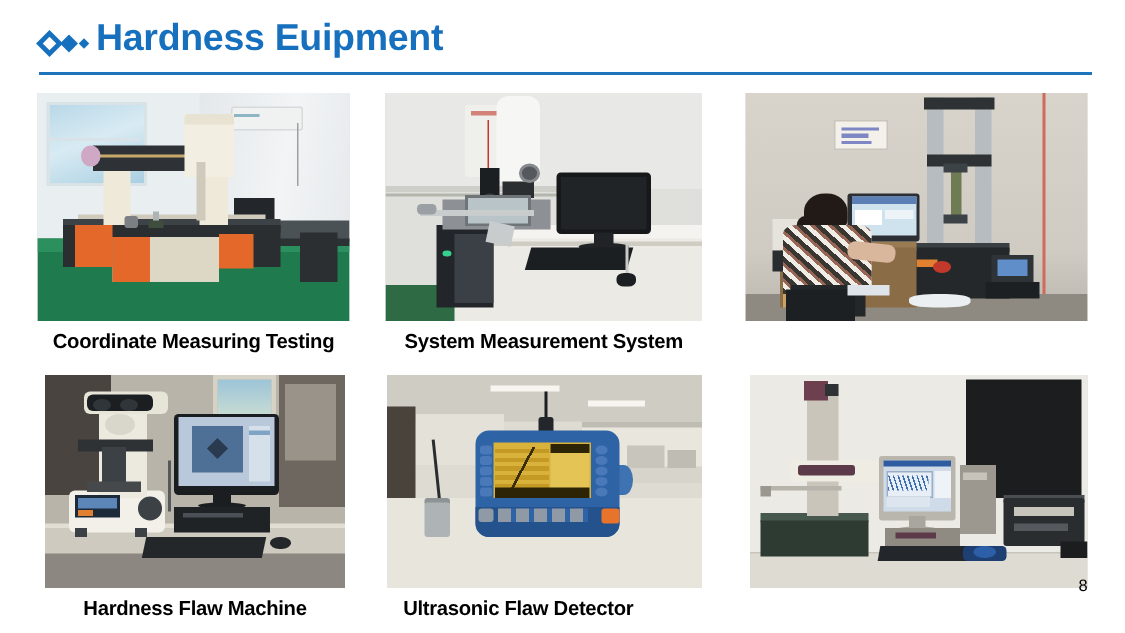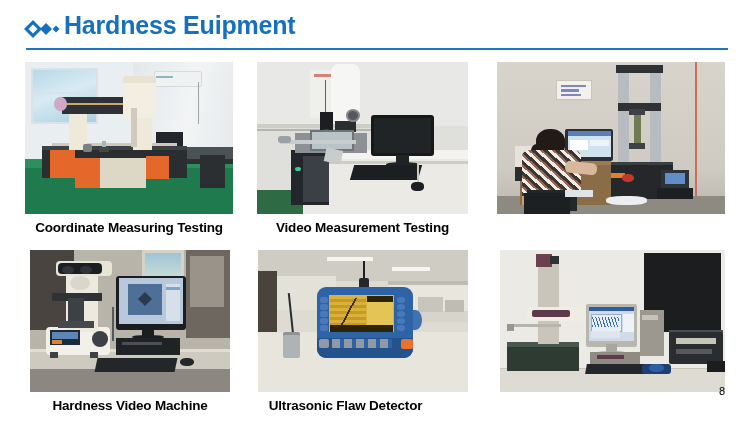--- a/index.html
+++ b/index.html
@@ -482,21 +482,21 @@
         <div class="ph p2-railY"></div>
         <div class="ph p2-knob"></div>
       <div class="ph p2-mon"></div>
         <div class="ph p2-monS"></div>
       <div class="ph p2-stand"></div>
         <div class="ph p2-base"></div>
       <div class="ph p2-kbd"></div>
         <div class="ph p2-wire"></div>
         <div class="ph p2-mouse"></div>
     </div>
-    <div class="caption" style="top:158px;">Video Measurement Testing</div>
+    <div class="caption" style="top:158px;">System Measurement System</div>
   </div>
 
   <div class="cell" style="left:497px; top:8px; width:228px; height:180px;">
     <div class="photo-frame" style="width:228px; height:152px;">
       <div class="ph p3-wall"></div>
       <div class="ph p3-note"></div>
         <div class="ph p3-note1"></div>
       <div class="ph p3-note2"></div>
         <div class="ph p3-note3"></div>
       <div class="ph p3-cable"></div>
@@ -570,21 +570,21 @@
       <div class="ph p4-disp"></div>
         <div class="ph p4-dispS"></div>
         <div class="ph p4-dispB"></div>
       <div class="ph p4-knob"></div>
       <div class="ph p4-foot1"></div>
         <div class="ph p4-foot2"></div>
       <div class="ph p4-wires"></div>
       <div class="ph p4-kbd"></div>
         <div class="ph p4-mouse"></div>
     </div>
-    <div class="caption" style="top:148px;">Hardness Video Machine</div>
+    <div class="caption" style="top:148px;">Hardness Flaw Machine</div>
   </div>
 
   <div class="cell" style="left:258px; top:196px; width:175px; height:168px;">
     <div class="photo-frame" style="width:210px; height:142px;">
       <div class="ph p5-wall"></div>
         <div class="ph p5-ceil"></div>
       <div class="ph p5-tube1"></div>
         <div class="ph p5-tube2"></div>
       <div class="ph p5-part"></div>
         <div class="ph p5-partD"></div>

